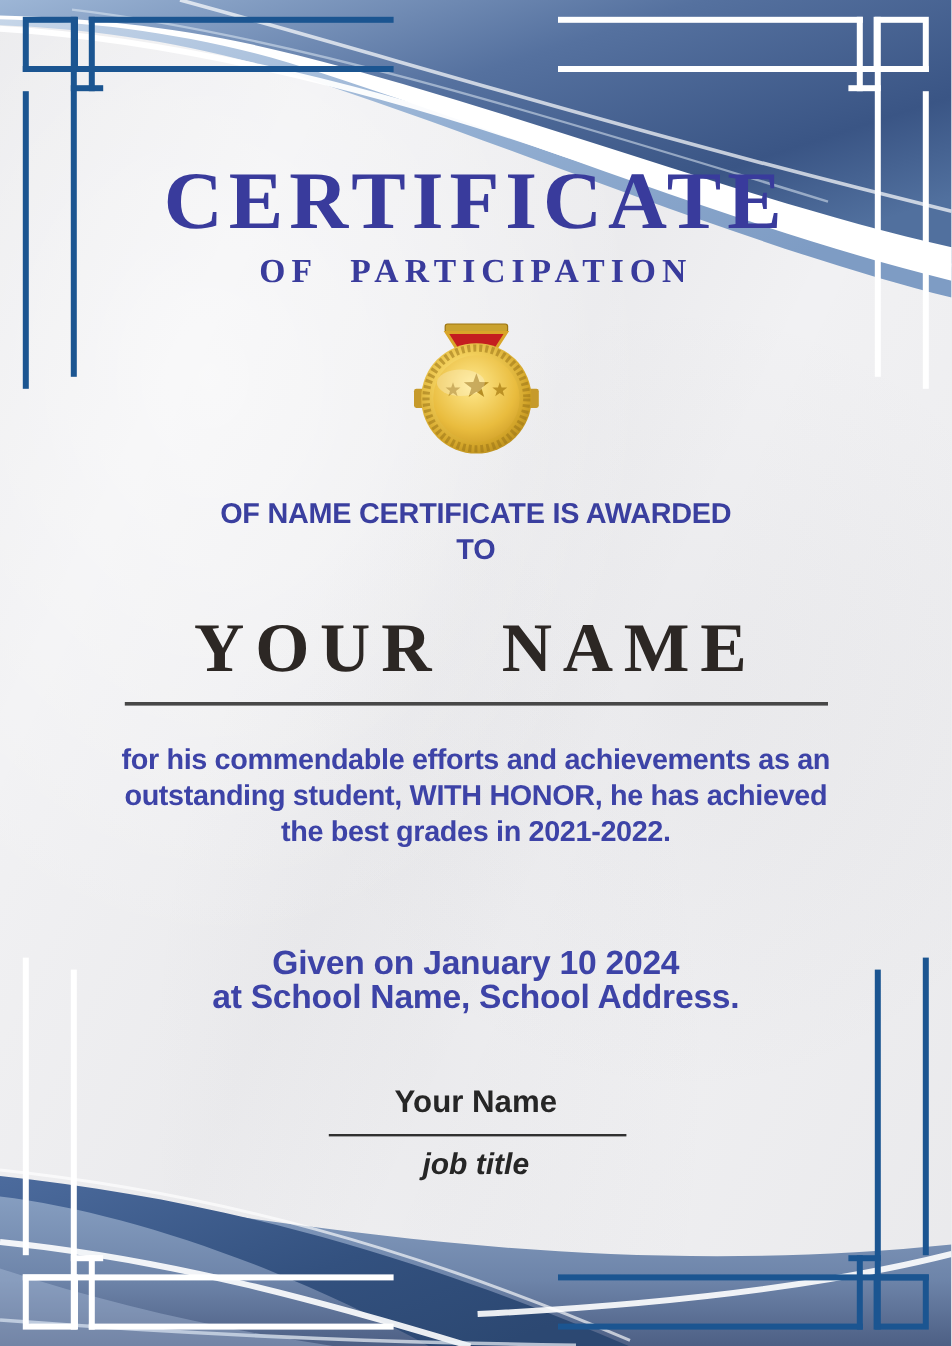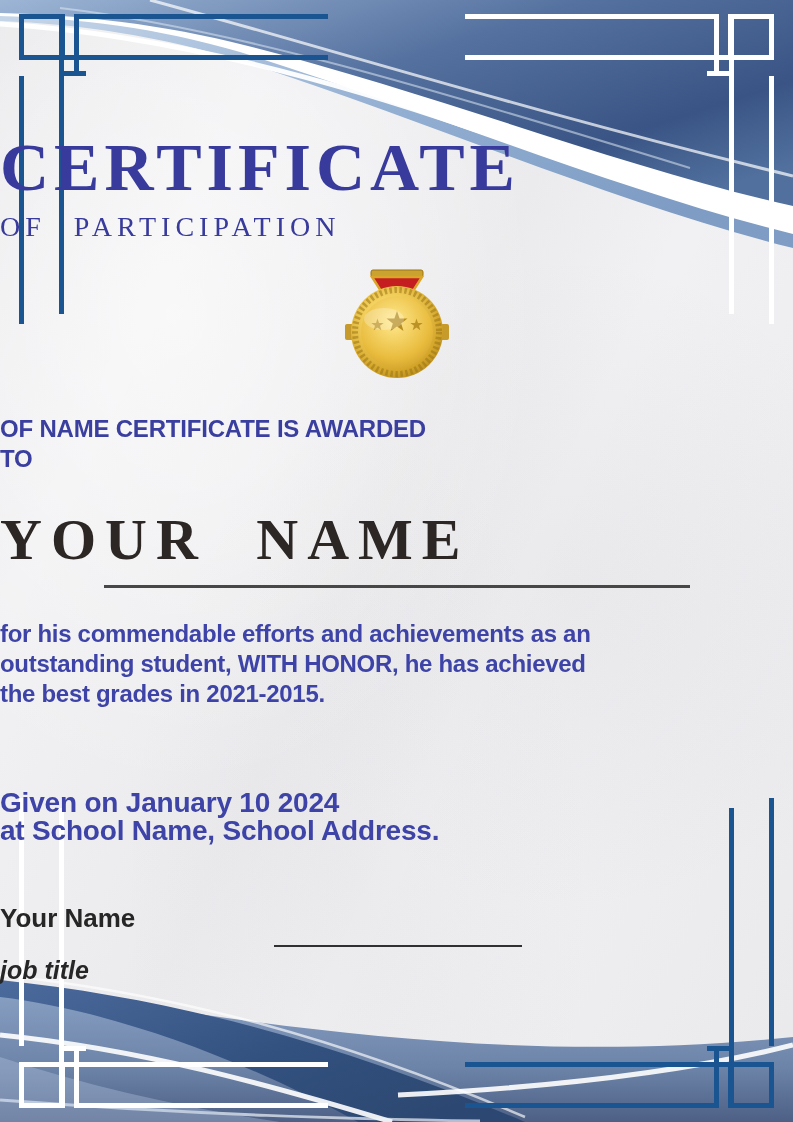--- a/index.html
+++ b/index.html
@@ -29,27 +29,27 @@
   .motif .drop{left:74px;top:14px;width:5px;height:62px;}
   .motif .stub{left:59px;top:71px;width:27px;height:5px;}
   .motif .h2  {left:19px;top:55px;width:309px;height:5px;}
   .motif .va  {left:19px;top:76px;width:5px;height:248px;}
   .motif .vb  {left:59px;top:14px;width:5px;height:300px;}
   .motif.tl{left:0;top:0;--c:#1b5591;}
   .motif.tr{right:0;top:0;--c:#ffffff;transform:scaleX(-1);}
   .motif.bl{left:0;bottom:0;--c:#ffffff;transform:scaleY(-1);}
   .motif.br{right:0;bottom:0;--c:#1b5591;transform:scale(-1,-1);}
   
-  .txt{position:absolute;left:0;width:100%;text-align:left;z-index:3;}
+  .txt{position:absolute;left:0;width:100%;text-align:center;z-index:3;}
   .title{
     top:128px;font-family:"Liberation Serif",serif;font-weight:700;
     font-size:68px;letter-spacing:5px;color:#393b9c;
   }
   .subtitle{
-    top:211px;font-family:"Liberation Serif",serif;font-weight:400;
+    top:211px;font-family:"Liberation Serif",serif;font-weight:700;
     font-size:28px;letter-spacing:5px;word-spacing:16px;color:#393b9c;
   }
   .awarded{
     top:414px;font-weight:700;font-size:24px;line-height:30px;
     letter-spacing:-0.2px;color:#3a3f9f;white-space:pre-line;
   }
   .name{
     top:506px;font-family:"Liberation Serif",serif;font-weight:700;
     font-size:58px;letter-spacing:9px;word-spacing:26px;color:#2c2724;
   }
@@ -182,20 +182,20 @@
   </svg>
 
   <div class="txt title">CERTIFICATE</div>
   <div class="txt subtitle">OF PARTICIPATION</div>
   <div class="txt awarded">OF NAME CERTIFICATE IS AWARDED
 TO</div>
   <div class="txt name">YOUR NAME</div>
   <div class="rule name-rule"></div>
   <div class="txt body-text">for his commendable efforts and achievements as an
 outstanding student, WITH HONOR, he has achieved
-the best grades in 2021-2015.</div>
+the best grades in 2021-2022.</div>
   <div class="txt given">Given on January 10 2024
 at School Name, School Address.</div>
   <div class="txt sig-name">Your Name</div>
   <div class="rule sig-rule"></div>
   <div class="txt sig-title">job title</div>
 
 </div>
 
 </body></html>

